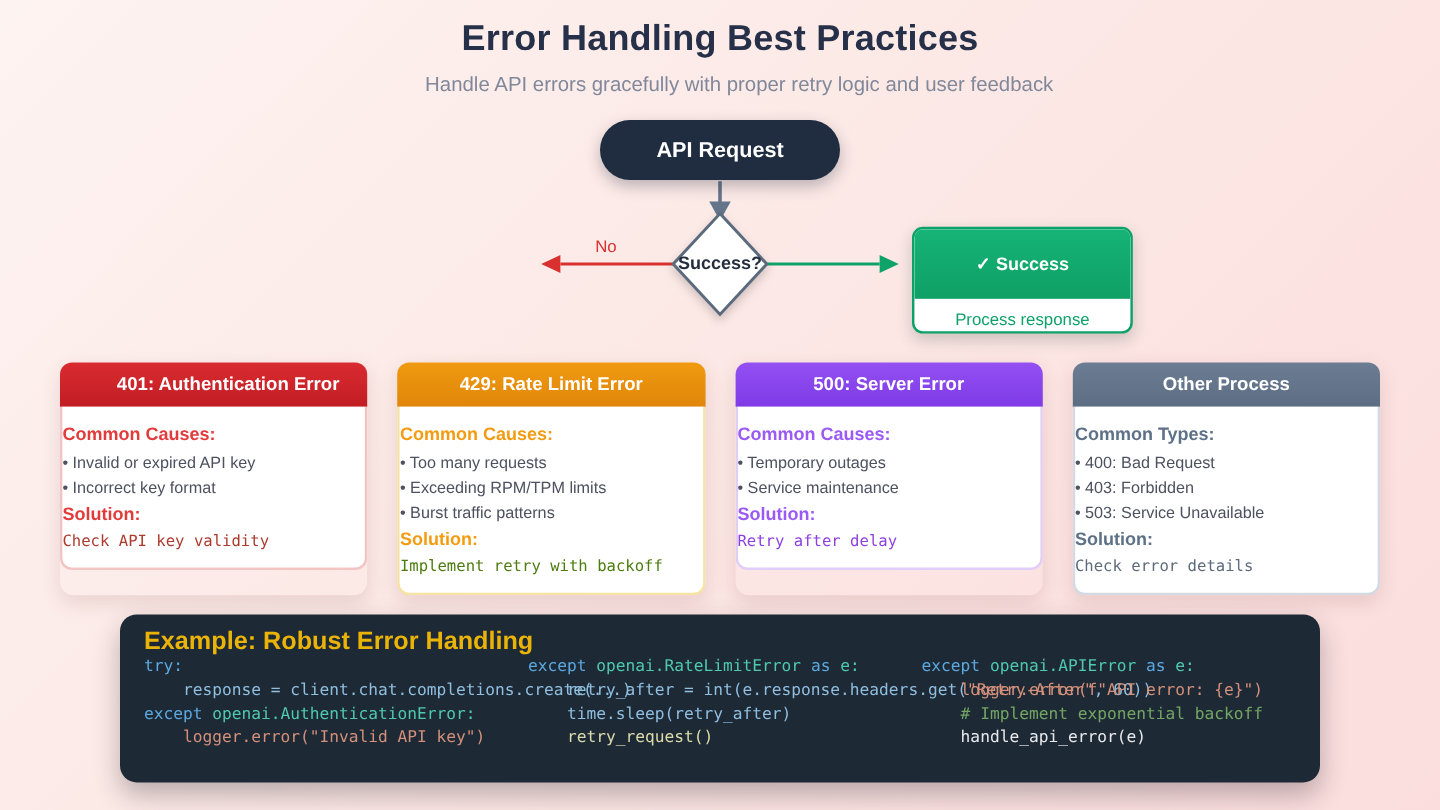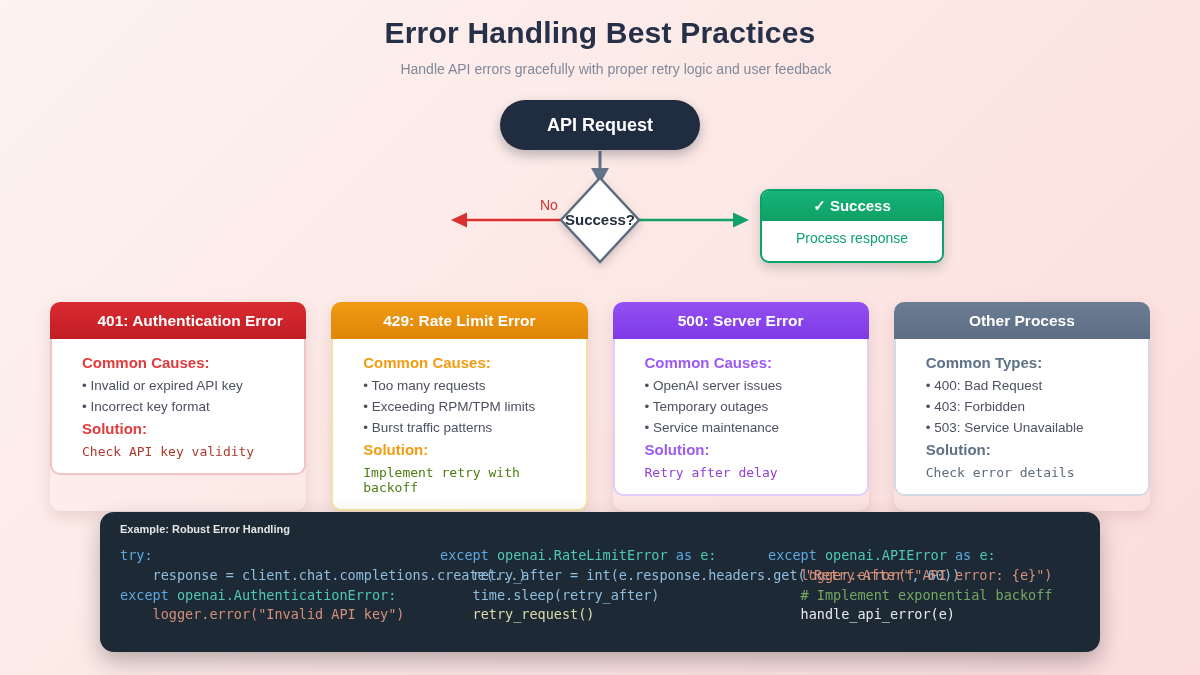--- a/index.html
+++ b/index.html
@@ -3,61 +3,61 @@
 <meta charset="utf-8">
 <style>
   html,body{margin:0;padding:0;background:#fbdcdc;}
   .page{position:relative;width:1200px;height:675px;overflow:hidden;
         font-family:"Liberation Sans",sans-serif;
         background:linear-gradient(135deg,#fdf3f1 0%,#fceae7 40%,#fbdddd 100%);}
 
   
   .header{position:absolute;top:16px;left:0;width:100%;text-align:center;}
   .title{margin:0 0 11px;font-size:30px;font-weight:bold;color:#263048;letter-spacing:.2px;}
-  .subtitle{margin:0;font-size:14px;color:#81889a;padding-left:32px;}
+  .subtitle{margin:0;font-size:17px;color:#81889a;padding-left:32px;}
 
   
   .flow-svg{position:absolute;top:0;left:0;}
   .api-node{position:absolute;left:500px;top:100px;width:200px;height:50px;background:#202d40;
             border-radius:26px;color:#fff;font-weight:bold;font-size:18px;
             display:flex;align-items:center;justify-content:center;
             box-shadow:0 5px 12px rgba(40,40,60,.30);}
   .decision-label{position:absolute;left:556px;top:211px;width:88px;text-align:center;
                   font-weight:bold;font-size:15px;color:#242e3e;}
-  .no-label{position:absolute;left:496px;top:197px;color:#d93030;font-size:14px;margin-left:44px;}
+  .no-label{position:absolute;left:496px;top:197px;color:#d93030;font-size:14px;}
   .success-card{position:absolute;left:760px;top:189px;width:180px;background:#fff;
                 border:2px solid #0ca168;border-radius:9px;overflow:hidden;
                 box-shadow:0 5px 12px rgba(30,60,45,.22);}
   .success-card .hd{background:linear-gradient(180deg,#16b377,#0fa065);color:#fff;
-                    font-weight:bold;font-size:15px;text-align:center;padding:6px 0;}
-  .success-card .bd{color:#0da269;font-size:14px;text-align:center;padding:9px 0 15px;}
+                    font-weight:bold;font-size:15px;text-align:center;padding:20px 0;}
+  .success-card .bd{color:#0da269;font-size:14px;text-align:center;padding:9px 0 2px;}
 
   
   .cards{position:absolute;top:302px;left:50px;width:1100px;display:flex;gap:25px;}
   .card{flex:1;border-radius:11px;background:transparent;box-shadow:0 6px 16px rgba(120,60,60,.15);}
   .card-hd{height:37px;line-height:37px;text-align:center;color:#fff;font-weight:bold;
            font-size:15.5px;border-radius:10px 10px 0 0;}
-  .card-bd{background:#fff;padding:9px 30px 14px;border:2px solid;border-top:none;
+  .card-bd{background:#fff;padding:9px 0 14px;border:2px solid;border-top:none;
            border-radius:0 0 10px 10px;}
   .sec{font-weight:bold;font-size:15px;margin:6px 0 7px;}
   .cause{font-size:13.5px;color:#4d5160;margin:6px 0;}
   .sol{font-family:"DejaVu Sans Mono",monospace;font-size:13px;margin-top:4px;}
   .card-401 .card-hd{background:linear-gradient(180deg,#d92b31,#c11d23);padding-left:24px;}
   .card-401 .card-bd{border-color:#f2c4c4;} .card-401 .sec{color:#e23b3b;} .card-401 .sol{color:#ad3a2d;}
   .card-429 .card-hd{background:linear-gradient(180deg,#f09a10,#e0860a);}
   .card-429 .card-bd{border-color:#f6e3a1;} .card-429 .sec{color:#f39c12;} .card-429 .sol{color:#4d7c0f;}
   .card-500 .card-hd{background:linear-gradient(180deg,#9350f2,#7f3ae6);}
   .card-500 .card-bd{border-color:#e0cdf9;} .card-500 .sec{color:#9b59f6;} .card-500 .sol{color:#8e3fe0;}
   .card-other .card-hd{background:linear-gradient(180deg,#6b7c93,#5d6e84);}
   .card-other .card-bd{border-color:#d3dae3;} .card-other .sec{color:#5d7187;} .card-other .sol{color:#5d6b7a;}
 
   
   .code-panel{position:absolute;left:100px;top:512px;width:1000px;height:140px;background:#1e2936;
               border-radius:14px;box-shadow:0 10px 22px rgba(40,30,40,.30);}
-  .code-title{position:absolute;left:20px;top:11px;color:#e5e5e5;font-weight:bold;font-size:11px;}
+  .code-title{position:absolute;left:20px;top:11px;color:#eab308;font-weight:bold;font-size:21px;}
   .code-col{position:absolute;top:34px;width:0;overflow:visible;
             font-family:"DejaVu Sans Mono",monospace;font-size:13.5px;line-height:19.8px;white-space:pre;}
   .code-col-1{left:20px;} .code-col-2{left:340px;} .code-col-3{left:668px;}
   .code-line{height:19.8px;}
 </style>
 </head>
 <body>
 
 <div class="page">
 
@@ -107,21 +107,20 @@
         <div class="cause">• Burst traffic patterns</div>
         <div class="sec">Solution:</div>
         <div class="sol">Implement retry with backoff</div>
       </div>
     </div>
 
     <div class="card card-500">
       <div class="card-hd">500: Server Error</div>
       <div class="card-bd">
         <div class="sec">Common Causes:</div>
-        <div class="cause">• OpenAI server issues</div>
         <div class="cause">• Temporary outages</div>
         <div class="cause">• Service maintenance</div>
         <div class="sec">Solution:</div>
         <div class="sol">Retry after delay</div>
       </div>
     </div>
 
     <div class="card card-other">
       <div class="card-hd">Other Process</div>
       <div class="card-bd">

